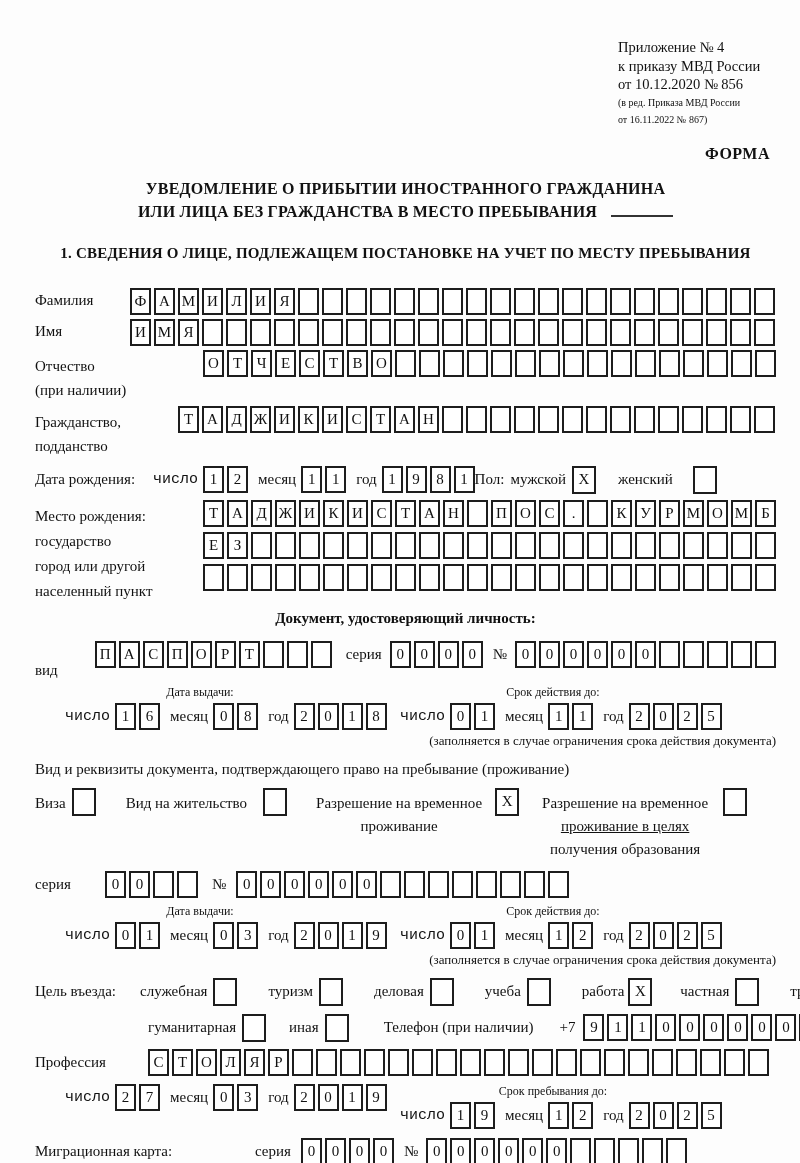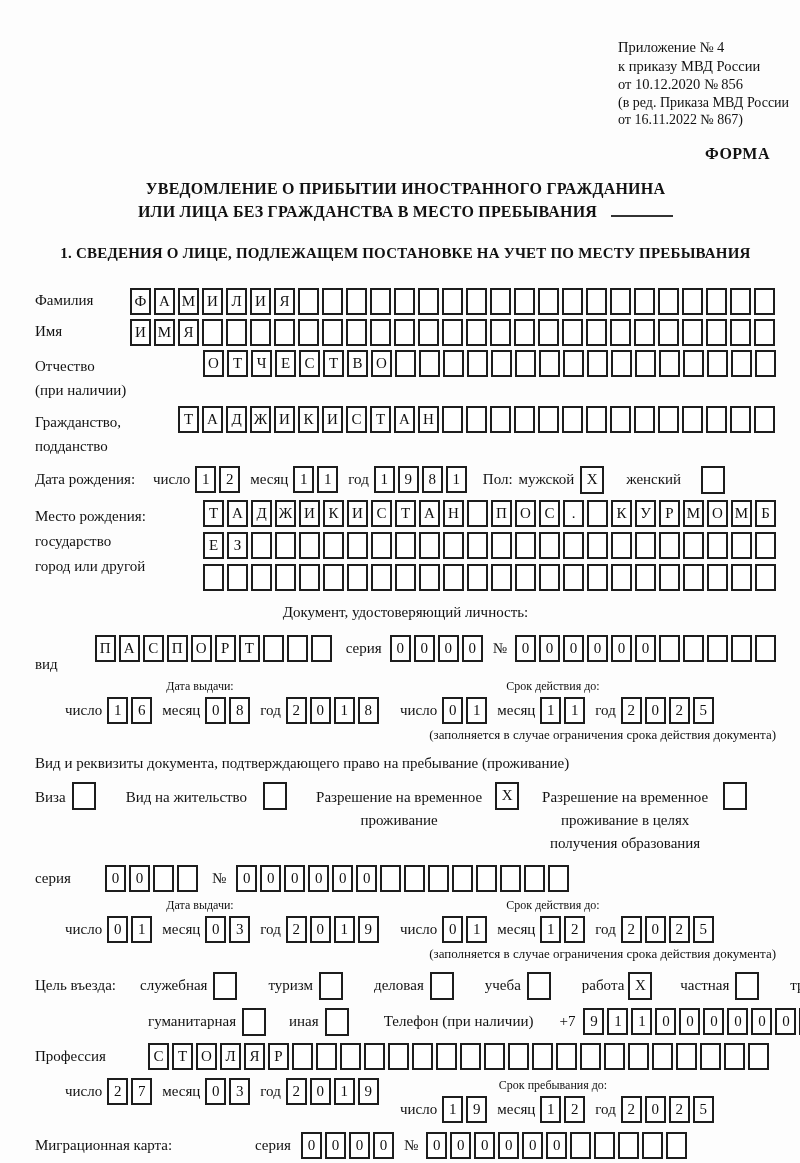--- a/index.html
+++ b/index.html
@@ -5,21 +5,21 @@
   * { margin:0; padding:0; box-sizing:border-box; }
   html,body { background:#e8e8e8; }
   .page {
     width:800px; height:1163px; margin:0 auto; background:#fdfdfd;
     font-family:"Liberation Serif","DejaVu Serif",serif; color:#111;
     padding:38px 24px 20px 35px; overflow:hidden; position:relative;
   }
   
   .ref-block { margin-left:583px; }
   .ref-line { font-size:14.5px; line-height:18.5px; white-space:nowrap; }
-  .ref-sub  { font-size:14px; line-height:17.5px; }
+  .ref-sub  { font-size:10px; line-height:17.5px; }
   .forma-row { text-align:right; margin-top:16px; padding-right:6px; }
   .forma { font-weight:bold; font-size:16px; letter-spacing:.5px; }
   
   .title { text-align:center; margin-top:14px; font-weight:bold; font-size:16px; line-height:23px; letter-spacing:.2px; }
   .blank-underline { display:inline-block; width:62px; border-bottom:2.5px solid #333; margin-left:14px; vertical-align:baseline; }
   .sec-heading { margin-top:22px; text-align:center; font-weight:bold; font-size:15px; letter-spacing:.2px; white-space:nowrap; }
   
   .row { display:flex; align-items:flex-start; margin-top:4px; }
   .lbl { font-size:15px; padding-top:4px; white-space:nowrap; }
   .lbl-block { display:flex; flex-direction:column; font-size:15px; padding-top:4px; line-height:24px; }
@@ -37,21 +37,21 @@
   }
   .cb {
     width:24px; height:28px; border:2px solid #1d1d1d; background:#fff;
     display:inline-flex; align-items:center; justify-content:center;
     font-size:15px; flex:0 0 auto;
   }
   .stack { display:flex; flex-direction:column; gap:5px; }
   
   .dategroup { display:flex; align-items:center; }
   .dword { font-size:15px; margin:0 5px 0 10px; }
-  .dword:first-child { margin-left:0; }
+  .dword:first-child { margin-left:0;font-family:Liberation Mono, monospace; }
   .dcells { display:flex; gap:3px; }
   .two-col { display:flex; margin-top:6px; }
   .col-l { width:365px; }
   .col-r { flex:1; }
   .dc-title { text-align:center; font-size:12px; margin-bottom:3px; }
   .col-l .dc-title { width:330px; }
   .col-r .dc-title { padding-right:70px; }
   .col-l .dategroup { margin-left:30px; }
   .note { font-size:13px; text-align:right; margin-top:3px; }
   .intro { font-size:15px; line-height:25px; margin-top:8px; }
@@ -59,21 +59,21 @@
   .permit-row { display:flex; align-items:flex-start; margin-top:6px; }
   .permit-item { display:flex; align-items:flex-start; }
   .permit-lbl { font-size:15px; padding-top:4px; line-height:23px; }
   .center-lbl { text-align:center; }
   
   .purpose-row { display:flex; align-items:center; margin-top:10px; }
   .purpose-row .lbl { padding-top:0; }
   .p-item { display:flex; align-items:center; margin-right:13px;margin-left:18px; }
   .p-item .cb { margin-left:6px; }
   .phone-group { display:flex; align-items:center; }
-  .doc-heading { text-align:center; font-weight:normal; font-size:15px; margin-top:13px; }
+  .doc-heading { text-align:center; font-weight:bold; font-size:15px; margin-top:6px; }
 </style>
 </head>
 <body>
 
 <div class="page">
 
   <div class="ref-block">
     <div class="ref-line">Приложение № 4</div>
     <div class="ref-line">к приказу МВД России</div>
     <div class="ref-line">от 10.12.2020 № 856</div>
@@ -239,34 +239,35 @@
           <span class="cell">1</span>
         </span>
         <span class="dword">год</span>
         <span class="dcells">
           <span class="cell">1</span>
           <span class="cell">9</span>
           <span class="cell">8</span>
           <span class="cell">1</span>
         </span>
       </span>
-    <span style="display:flex; align-items:center; margin-left:16px;">
+    <span style="display:flex; align-items:center; ">
       <span class="lbl" style="padding-top:0;">Пол:</span>
       <span class="lbl" style="padding-top:0; margin-left:6px;">мужской</span>
       <span class="cb" style="margin-left:6px;">X</span>
       <span class="lbl" style="padding-top:0; margin-left:22px;">женский</span>
       <span class="cb" style="margin-left:20px;"></span>
     </span>
   </div>
 
   <div class="row" style="margin-top:6px;">
     <span class="lbl-block w170" style="line-height:25px;">
       <span>Место рождения:</span>
       <span>государство</span>
       <span>город или другой</span>
+      <span>населенный пункт</span>
     </span>
     <span class="stack">
       <span class="cells">
           <span class="cell">Т</span>
           <span class="cell">А</span>
           <span class="cell">Д</span>
           <span class="cell">Ж</span>
           <span class="cell">И</span>
           <span class="cell">К</span>
           <span class="cell">И</span>
@@ -444,21 +445,21 @@
     <span class="permit-item" style="margin-left:26px;">
       <span class="permit-lbl center-lbl" style="width:172px;">
         <span style="display:block;">Разрешение на временное</span>
         <span style="display:block;">проживание</span>
       </span>
       <span class="cb" style="margin-left:10px;">X</span>
     </span>
     <span class="permit-item" style="margin-left:20px;">
       <span class="permit-lbl center-lbl" style="width:172px;">
         <span style="display:block;">Разрешение на временное</span>
-        <span style="display:block;">проживание в целях</span>
+        <span style="display:block;text-decoration:underline;">проживание в целях</span>
         <span style="display:block;">получения образования</span>
       </span>
       <span class="cb" style="margin-left:12px;"></span>
     </span>
   </div>
 
   <div class="row" style="margin-top:10px; align-items:center;">
     <span class="lbl" style="padding-top:0; width:70px;">серия</span>
     <span class="cells">
         <span class="cell">0</span>

